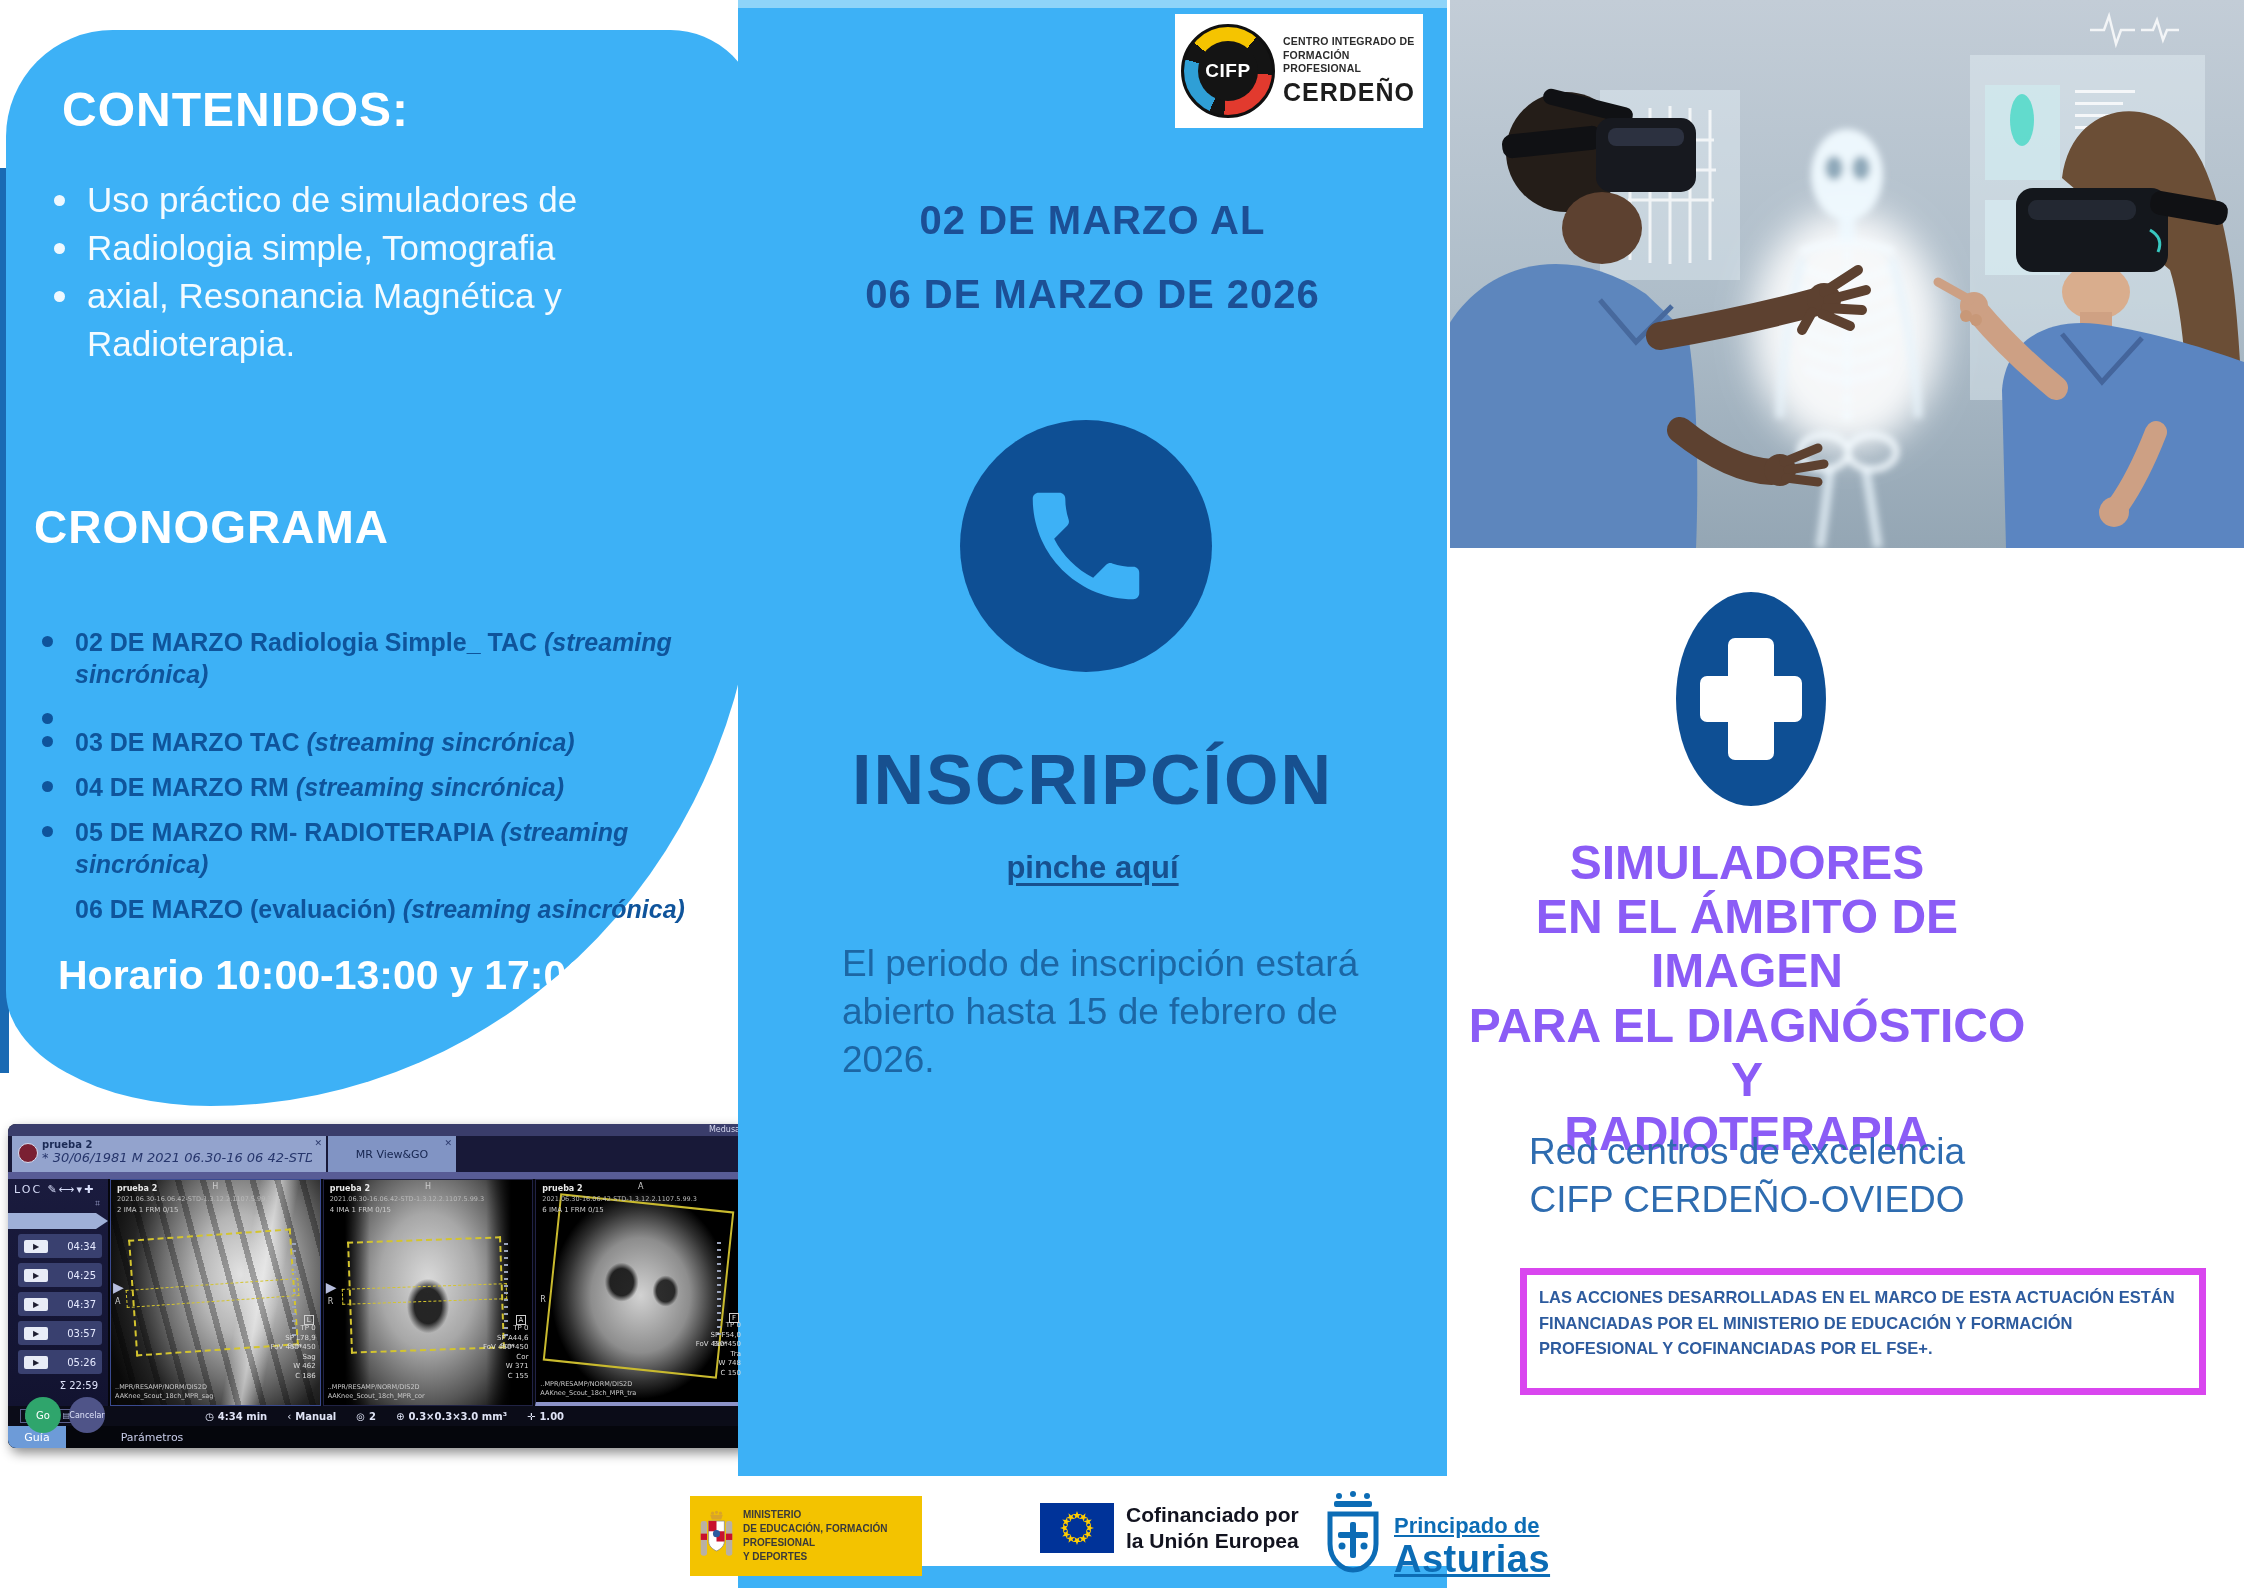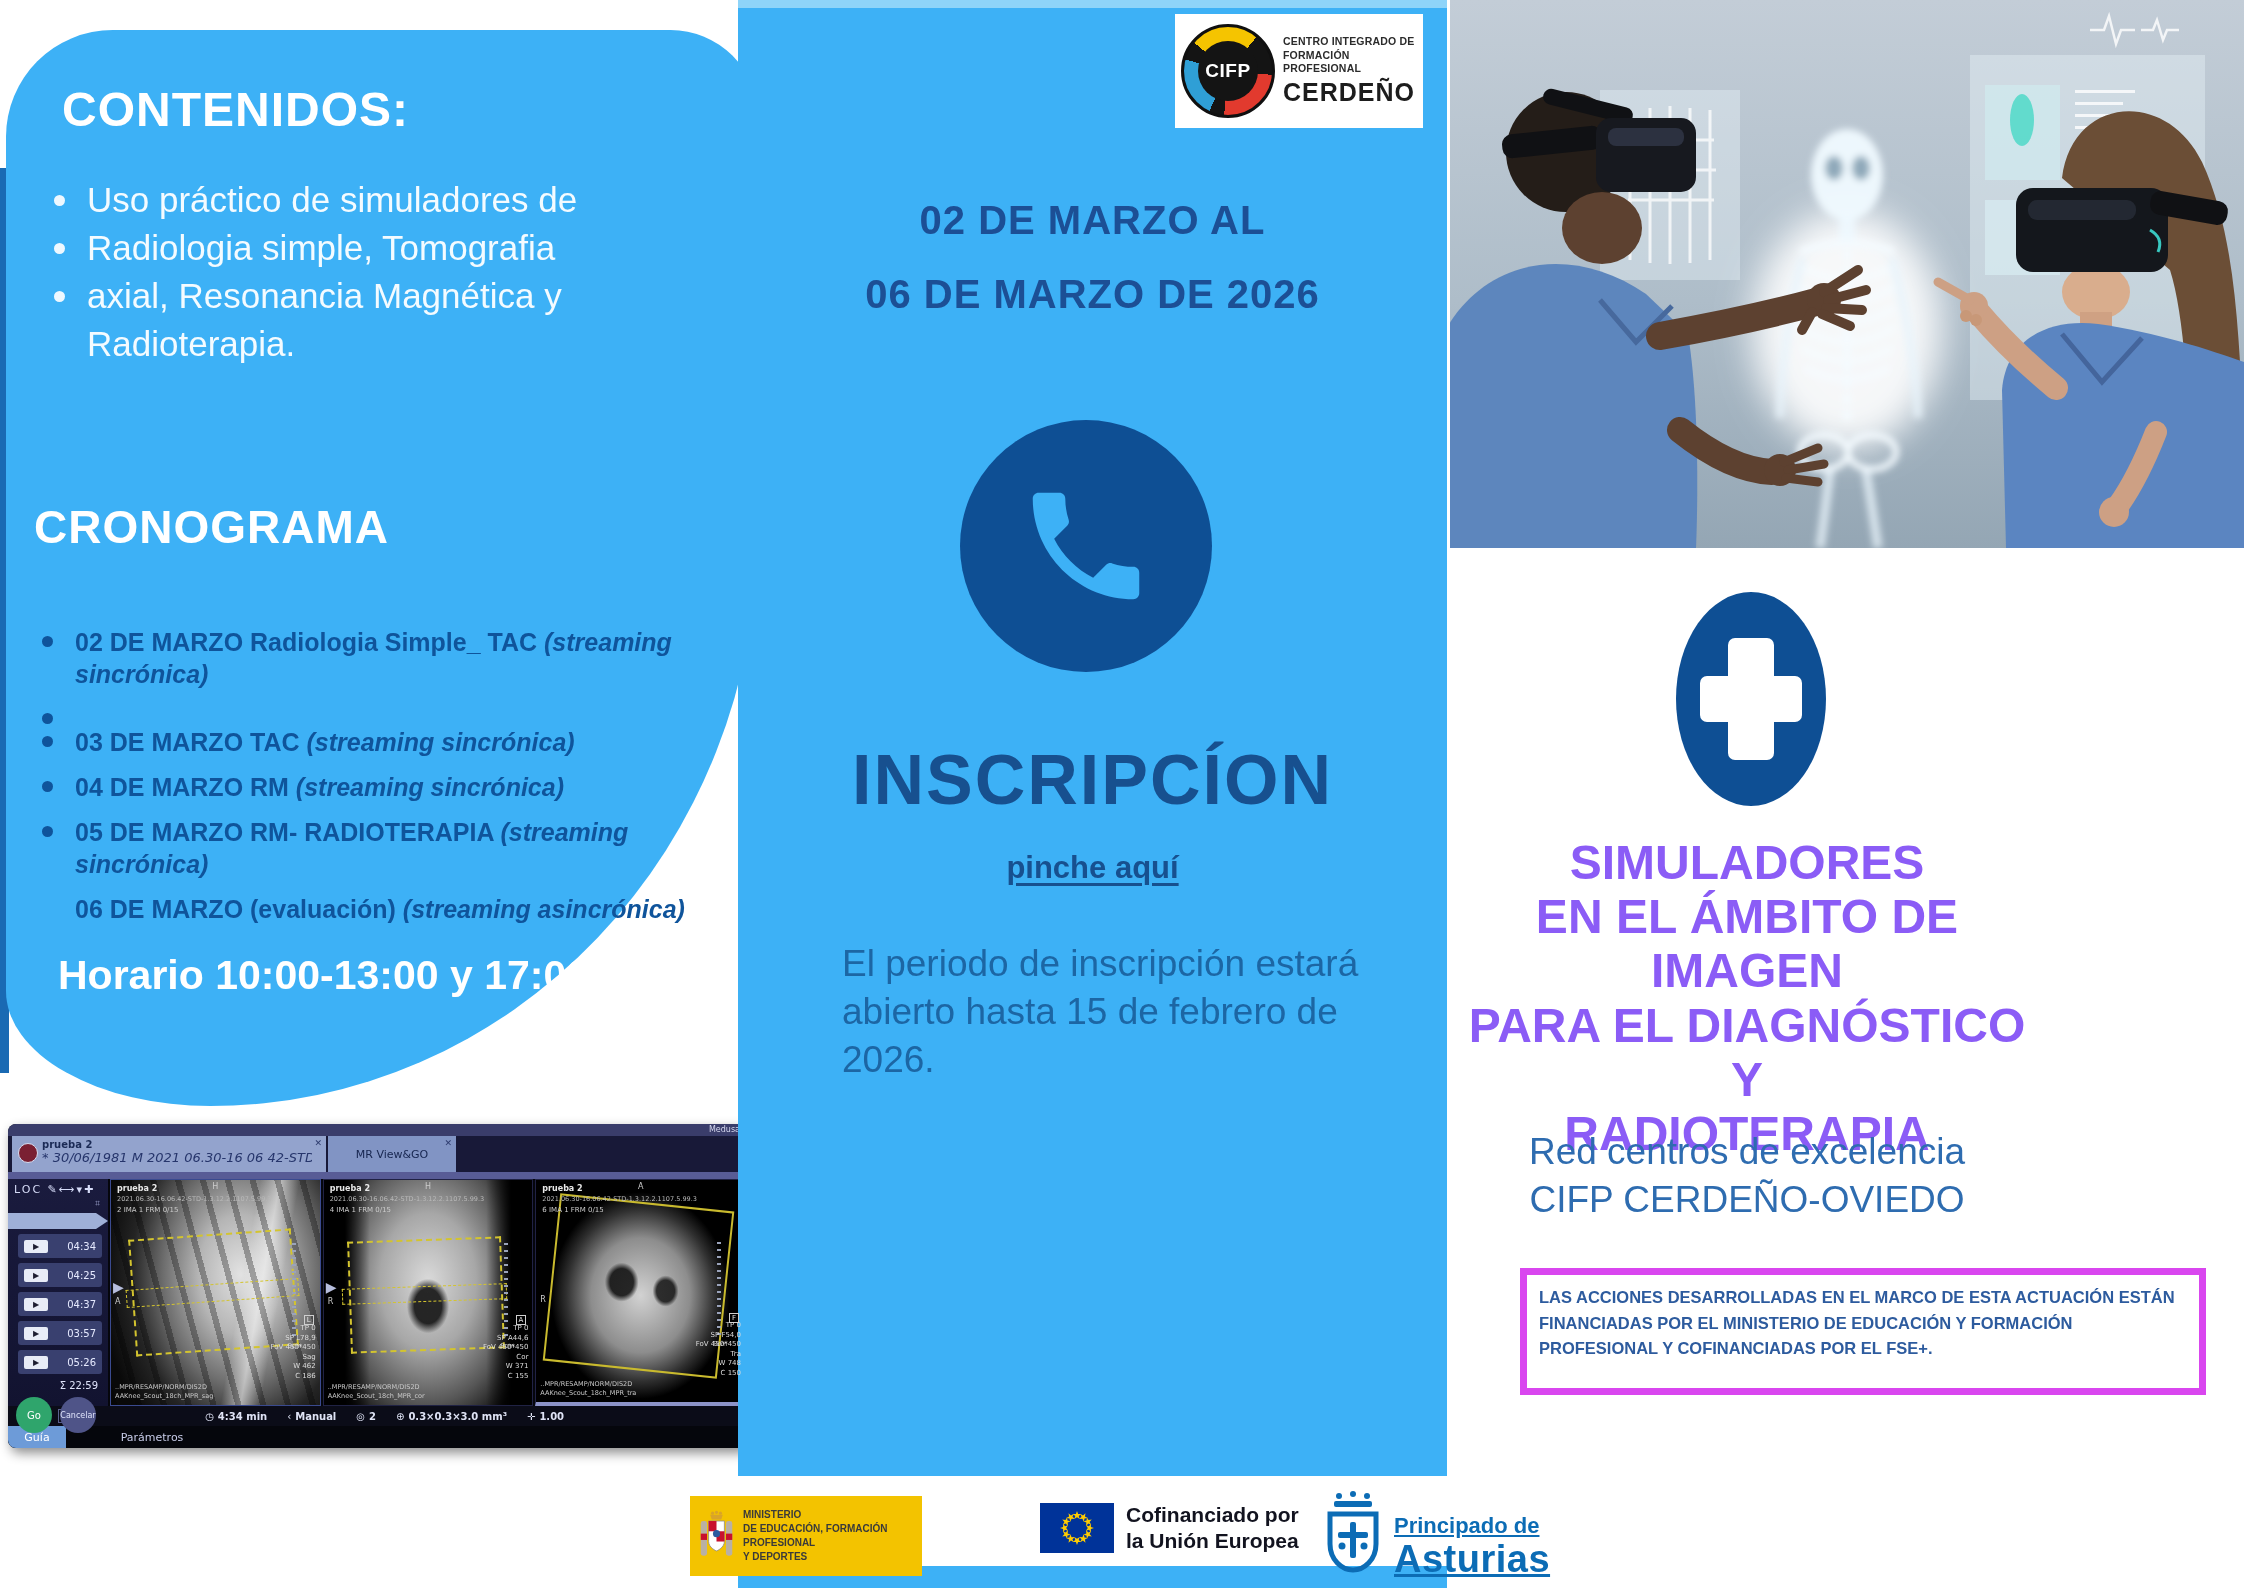--- a/index.html
+++ b/index.html
@@ -42,21 +42,21 @@
   .mri-strip{height:7px;background:#585c96;}
   .mri-body{display:flex;height:227px;background:#05060c;}
   .mside{width:100px;background:linear-gradient(#1a1b3e,#121330);flex:0 0 auto;position:relative;color:#cdd3f2;}
   .mtools{font-size:11px;padding:4px 4px 0 6px;letter-spacing:2px;color:#d6dcf8;}
   .mclip{text-align:right;font-size:9px;padding:2px 8px 0 0;color:#aab2dd;}
   .mband{height:16px;background:#9fb0d8;margin-top:4px;clip-path:polygon(0 0,88% 0,100% 50%,88% 100%,0 100%);}
   .seq{margin:5px 6px 0 10px;height:24px;border-radius:3px;background:#39406f;display:flex;align-items:center;justify-content:space-between;padding:0 6px;}
   .seq .badge{width:24px;height:13px;background:#e8ecf7;border-radius:2px;color:#1d1d30;font-size:8px;line-height:13px;text-align:center;}
   .seq .time{font-size:10px;color:#e6eaff;}
   .msum{text-align:right;font-size:10px;padding:6px 10px 0 0;color:#dfe3fa;}
-  .mbtns{display:flex;gap:8px;padding:6px 0 0 8px;}
+  .mbtns{display:flex;gap:8px;padding:6px 0 0 17px;}
   .gobtn{width:36px;height:36px;border-radius:50%;background:#2fa56c;color:#fff;font-size:10px;display:flex;align-items:center;justify-content:center;}
   .cancelbtn{width:36px;height:36px;border-radius:50%;background:#4f5488;color:#dfe3fa;font-size:8px;display:flex;align-items:center;justify-content:center;}
   .vp{flex:1 1 0;margin-left:2px;position:relative;background:#000;border:1px solid #202244;overflow:hidden;}
   .vp.active{border:1px solid #3a4a8f;}
   .vp.tra-b{border-bottom:4px solid #8c93c8;}
   .vp-img{position:absolute;left:0;top:0;right:0;bottom:0;}
   .vp-img.sag{background:
       repeating-linear-gradient(75deg, rgba(0,0,0,.30) 0 6px, rgba(255,255,255,0) 6px 24px),
       linear-gradient(100deg, rgba(255,255,255,0) 60%, rgba(255,255,255,.55) 68%, rgba(255,255,255,0) 76%),
       radial-gradient(140px 200px at 62% 42%, #e2e2e2 0%, #b5b5b5 30%, #6e6e6e 55%, #242424 78%, #090909 100%);}

